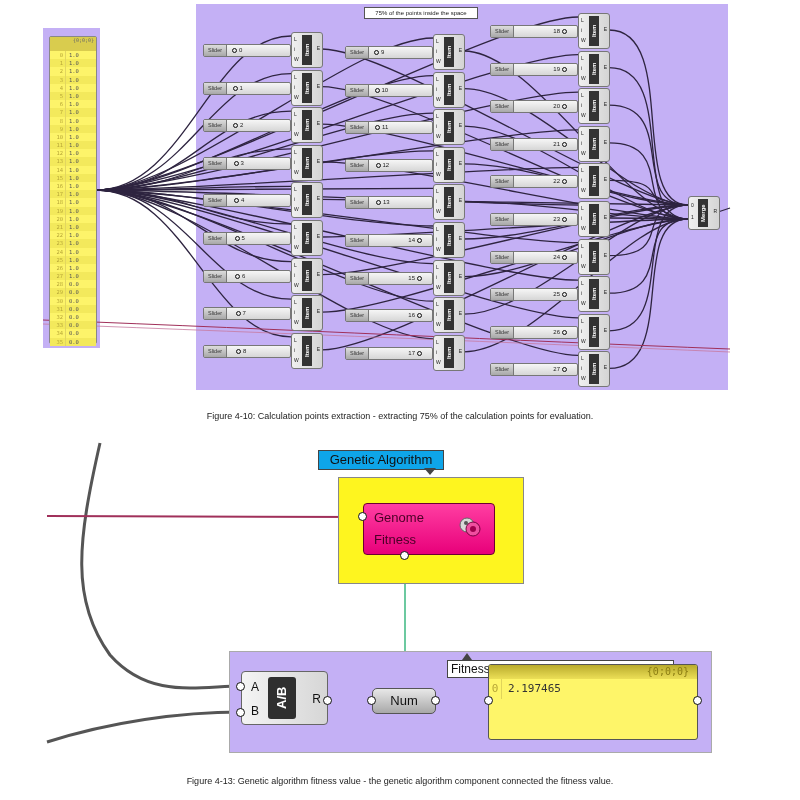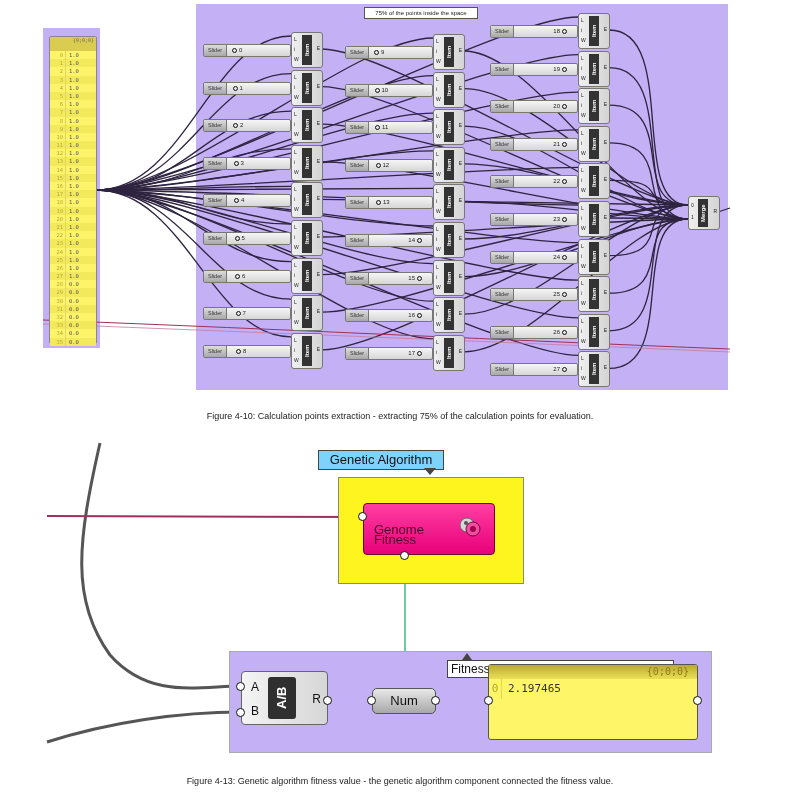--- a/index.html
+++ b/index.html
@@ -29,21 +29,21 @@
   .item .out { position:absolute; right:2px; top:12px; font-size:5px; color:#222; }
 
   .merge { left:688px; top:196px; width:30px; height:32px; background:linear-gradient(90deg,#f0f0f0,#d4d4d4); border:1px solid #777; border-radius:3px; }
   .merge .ins { position:absolute; left:2px; top:2px; font-size:5px; color:#222; line-height:12px; }
   .merge .core { position:absolute; left:9px; top:2px; width:10px; height:28px; background:#333; color:#fff; font-size:6px; font-weight:bold; writing-mode:vertical-rl; transform:rotate(180deg); text-align:center; line-height:10px; }
   .merge .out { position:absolute; right:2px; top:11px; font-size:5px; color:#222; }
 
   .caption { font-family:"Liberation Sans", sans-serif; font-size:9px; color:#222; text-align:center; width:800px; left:0; }
 
   
-  .ga-label { left:318px; top:450px; width:124px; height:18px; background:#7dd3fc; border:1px solid #444; font-size:13px; line-height:18px; text-align:center; color:#111; }
+  .ga-label { left:318px; top:450px; width:124px; height:18px; background:#0ea5e9; border:1px solid #444; font-size:13px; line-height:18px; text-align:center; color:#111; }
   .ga-label-arrow { left:424px; top:468px; width:0; height:0; border-left:6px solid transparent; border-right:6px solid transparent; border-top:7px solid #444; }
   .ga-group { left:338px; top:477px; width:184px; height:105px; background:#fef51f; border:1px solid #888; }
   .galapagos { left:363px; top:503px; width:130px; height:50px; background:linear-gradient(#ff3ea2,#e8007a); border:1px solid #6b0032; border-radius:4px; }
   .galapagos .in { position:absolute; left:10px; font-size:13px; color:#4a0026; }
   .galapagos .gicon { position:absolute; right:12px; top:12px; width:24px; height:22px; }
 
   .group2 { left:229px; top:651px; width:481px; height:100px; background:#c4b0f5; border:1px solid #aaa; }
   .div-comp { left:241px; top:671px; width:85px; height:52px; background:linear-gradient(90deg,#f4f4f4,#d6d6d6); border:1px solid #666; border-radius:4px; }
   .div-comp .pin { position:absolute; font-size:12px; color:#111; }
   .div-comp .core { position:absolute; left:26px; top:5px; width:28px; height:42px; background:#2f2f2f; border-radius:3px; color:#fff; font-size:13px; font-weight:bold; writing-mode:vertical-rl; transform:rotate(180deg); text-align:center; line-height:28px; }
@@ -547,21 +547,21 @@
   <line x1="405" y1="557" x2="405" y2="688" stroke="#6cc9a0" stroke-width="2"></line>
   <line x1="327" y1="700" x2="372" y2="700" stroke="#3e3554" stroke-width="3"></line>
   <line x1="434" y1="700" x2="488" y2="700" stroke="#3e3554" stroke-width="3"></line>
 </svg>
 
 <div class="abs ga-label">Genetic Algorithm</div>
 <div class="abs ga-label-arrow"></div>
 <div class="abs ga-group"></div>
 
 <div class="abs galapagos">
-  <div class="in" style="top:6px;margin-top:12px;">Genome</div>
+  <div class="in" style="top:6px;">Genome</div>
   <div class="in" style="top:28px;">Fitness</div>
   <svg class="gicon" viewBox="0 0 24 22">
     <circle cx="9" cy="9" r="7" fill="#d8d8d8" stroke="#666" stroke-width="1"></circle>
     <circle cx="15" cy="13" r="7" fill="#f04fa0" stroke="#7a0040" stroke-width="1"></circle>
     <circle cx="15" cy="13" r="3" fill="#a0004d"></circle>
     <circle cx="8" cy="7" r="2" fill="#555"></circle>
   </svg>
 </div>
 <div class="abs" style="left:358px;top:512px;width:7px;height:7px;border:1.5px solid #111;border-radius:50%;background:#fff;"></div>
 <div class="abs" style="left:400px;top:551px;width:7px;height:7px;border:1.5px solid #111;border-radius:50%;background:#fff;"></div>

